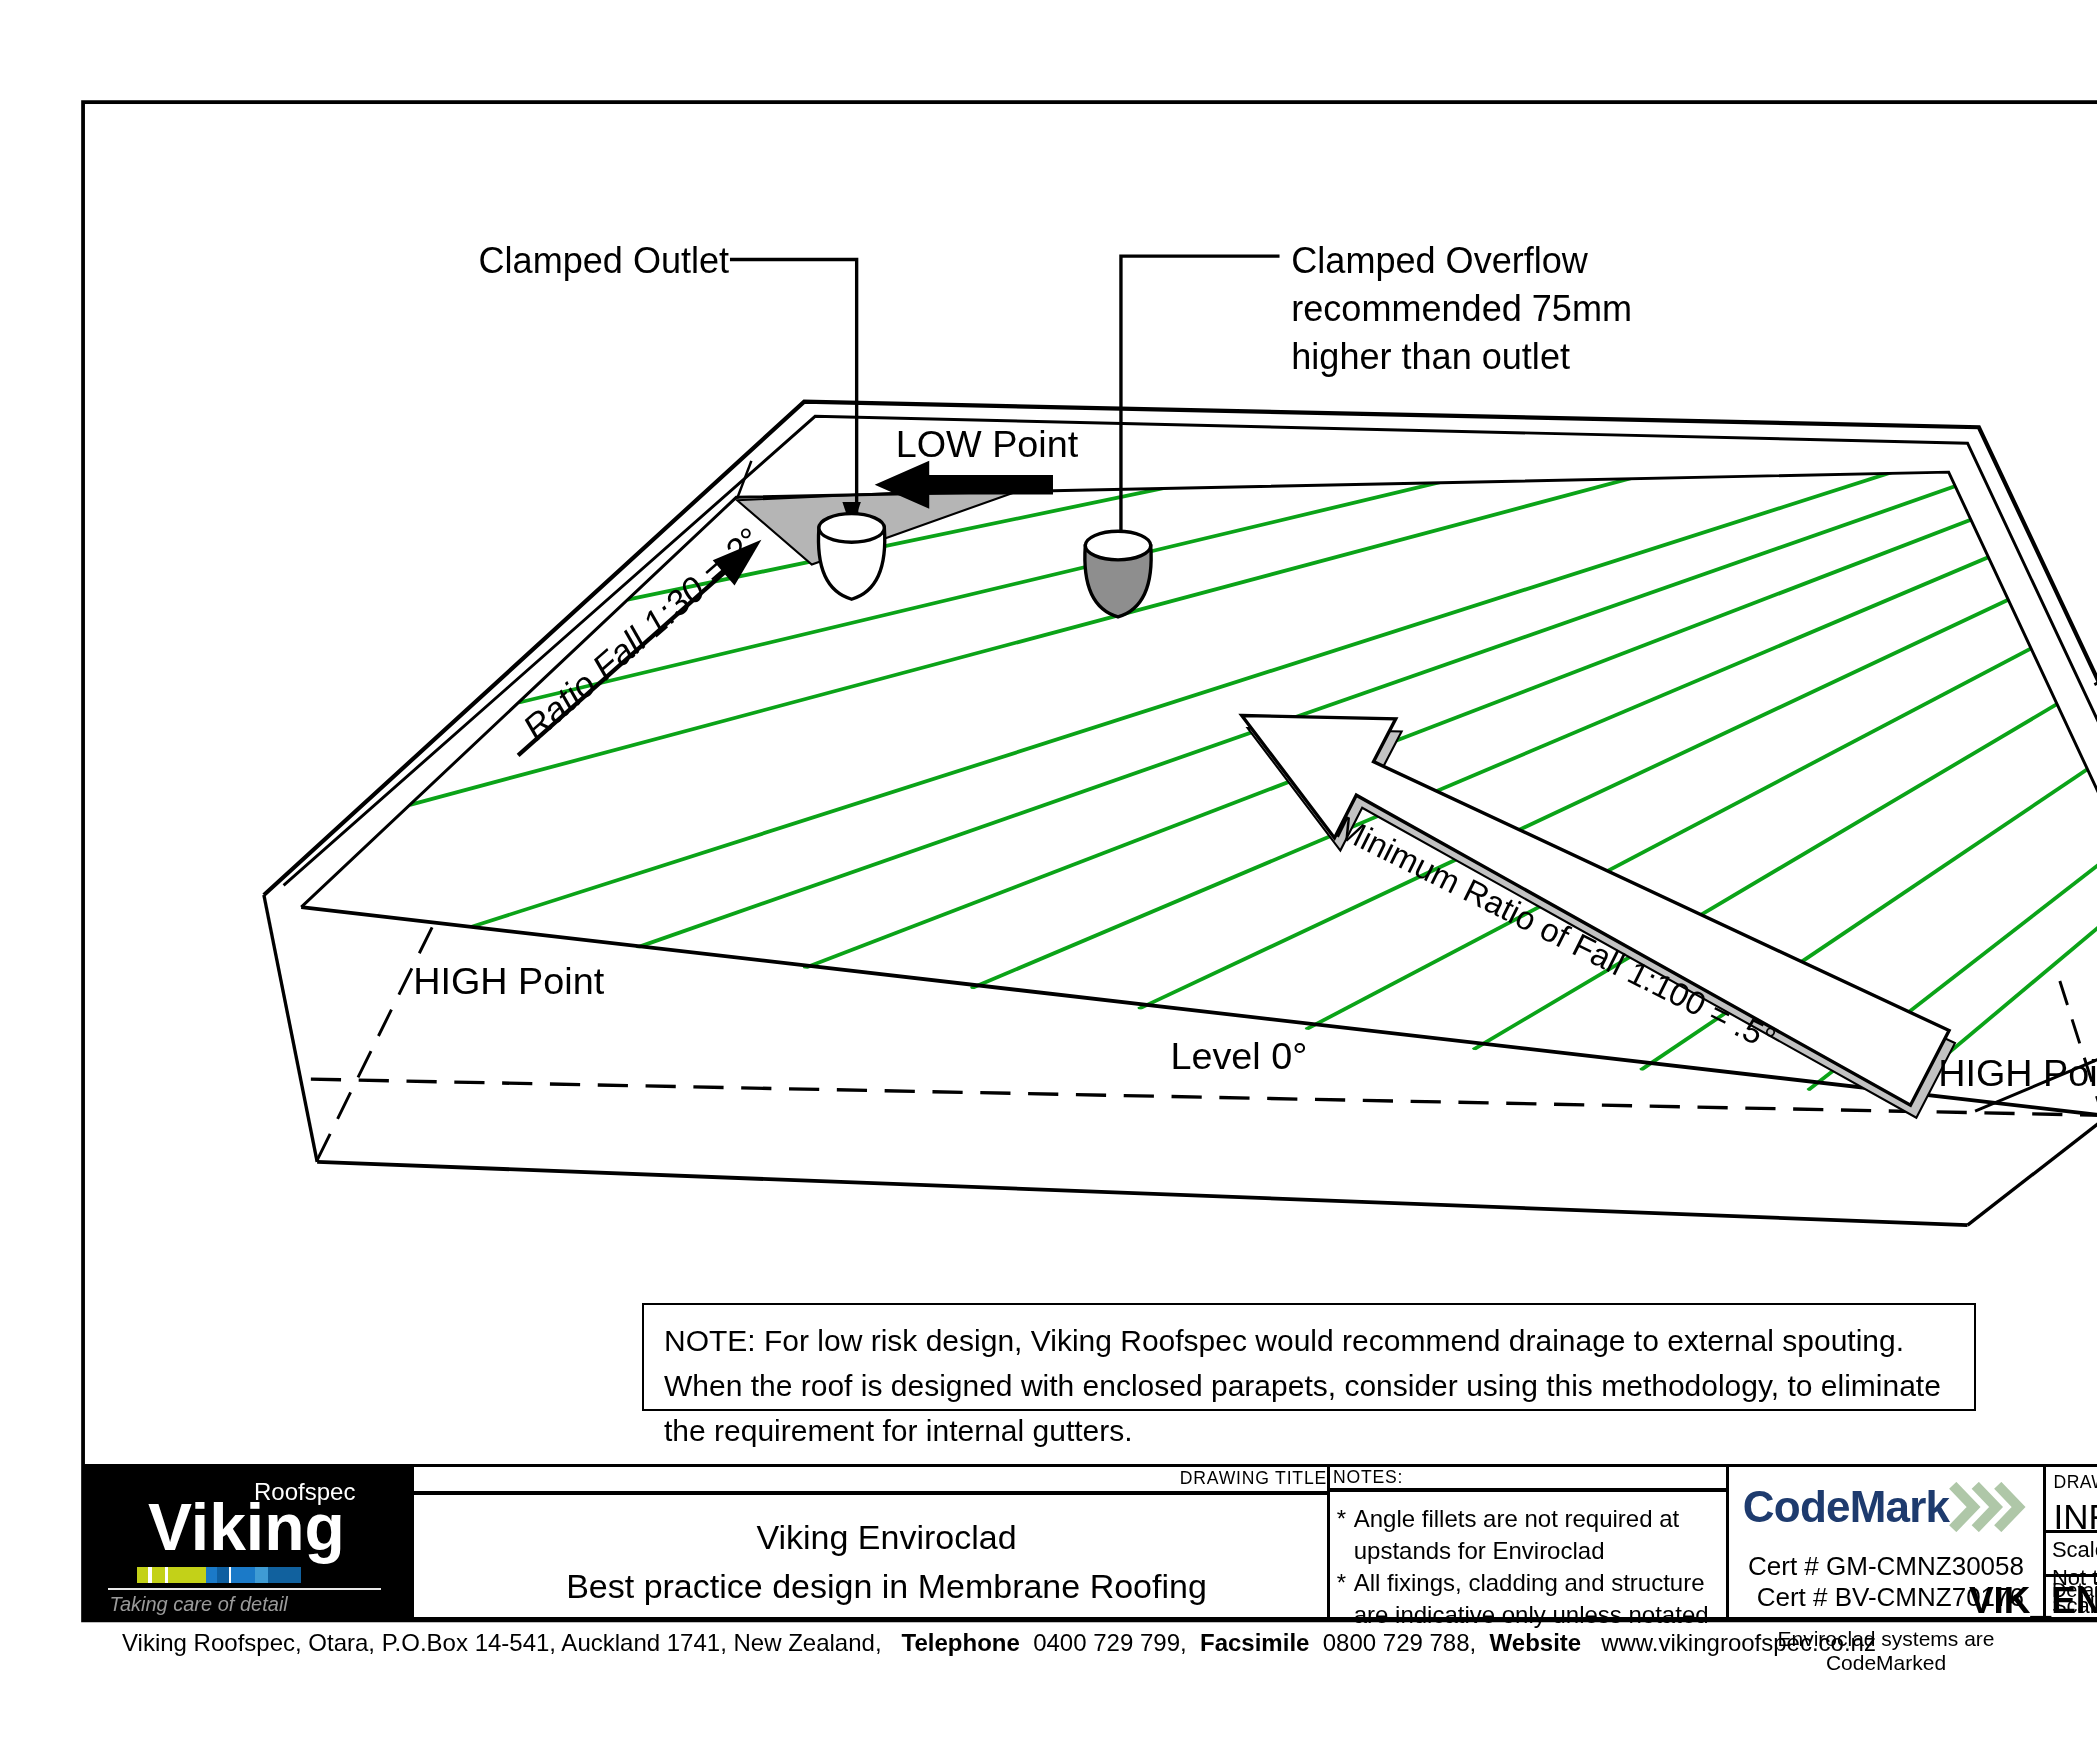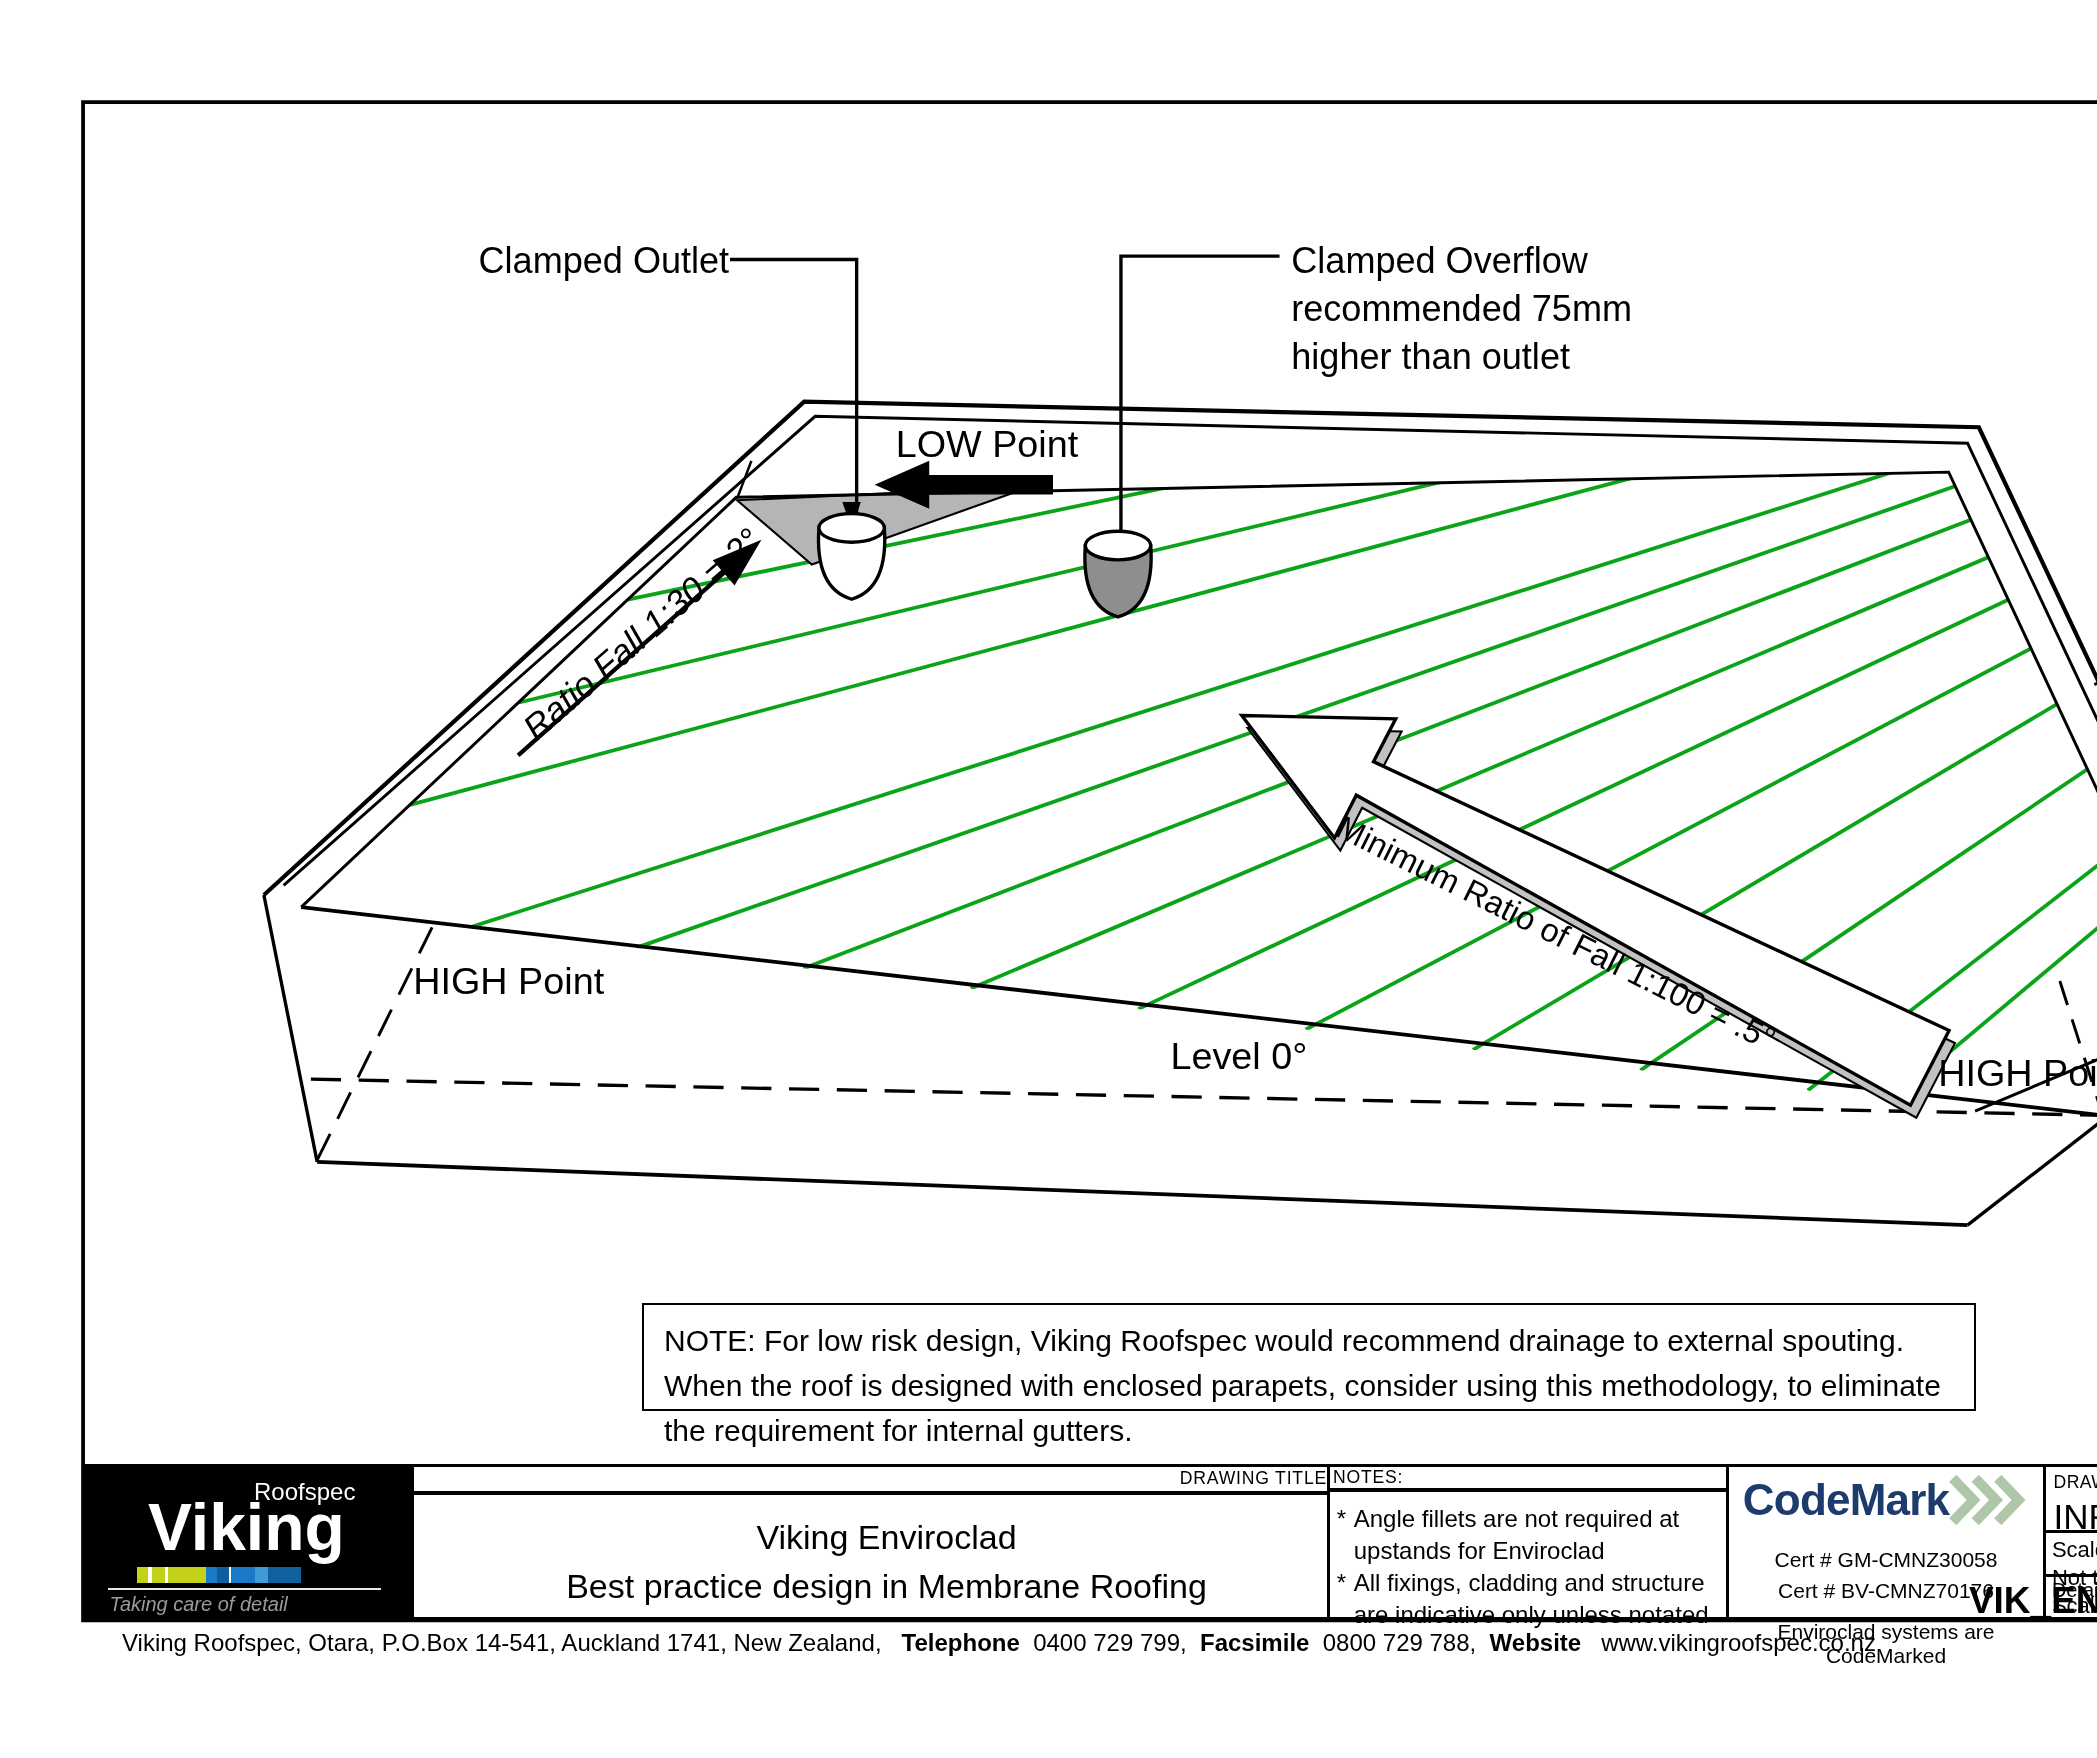--- a/index.html
+++ b/index.html
@@ -34,24 +34,24 @@
   #title-cell .tb-header{justify-content:flex-end;}
   #title-content{flex:1;display:flex;flex-direction:column;align-items:center;padding-top:18.5px;
                  font-size:34px;line-height:49px;margin-left:32px;}
   
   #notes-cell{width:399px;display:flex;flex-direction:column;}
   #notes-cell .tb-header{padding-left:3px;justify-content:flex-start;}
   #notes-content{padding:11px 5.9px 0 6.7px;font-size:24px;line-height:32px;}
   .note-bullet{display:flex;}
   .note-bullet .star{width:17px;flex:none;}
   
-  #codemark-cell{width:317px;display:flex;flex-direction:column;align-items:center;padding-top:8px;}
+  #codemark-cell{width:317px;display:flex;flex-direction:column;align-items:center;padding-top:15px;}
   #codemark-logo{display:flex;align-items:center;}
   #codemark-word{font-size:44px;font-weight:bold;color:#1e3b6e;letter-spacing:-0.8px;}
-  #codemark-certs{margin-top:18.5px;text-align:center;font-size:21px;line-height:31px;}
+  #codemark-certs{margin-top:18.5px;text-align:right;font-size:26px;line-height:31px;}
   #codemark-tag{margin-top:14.3px;font-size:21px;text-align:center;}
   
   #drawing-cell{flex:1;display:flex;flex-direction:column;}
   #info-row{height:66px;border-bottom:3.8px solid #000;padding:5px 0 0 7.6px;box-sizing:border-box;}
   #drawing-label{font-size:17.6px;letter-spacing:0.4px;}
   #information-only{font-size:35px;margin-top:4.2px;}
   #scale-row{height:44px;display:flex;box-sizing:border-box;border-bottom:3.8px solid #000;}
   .sr-cell{box-sizing:border-box;border-right:3.8px solid #000;padding:2.5px 0 0 5.9px;font-size:22px;line-height:28px;}
   .sr-cell:last-child{border-right:none;}
   #detail-row{flex:1;position:relative;}

